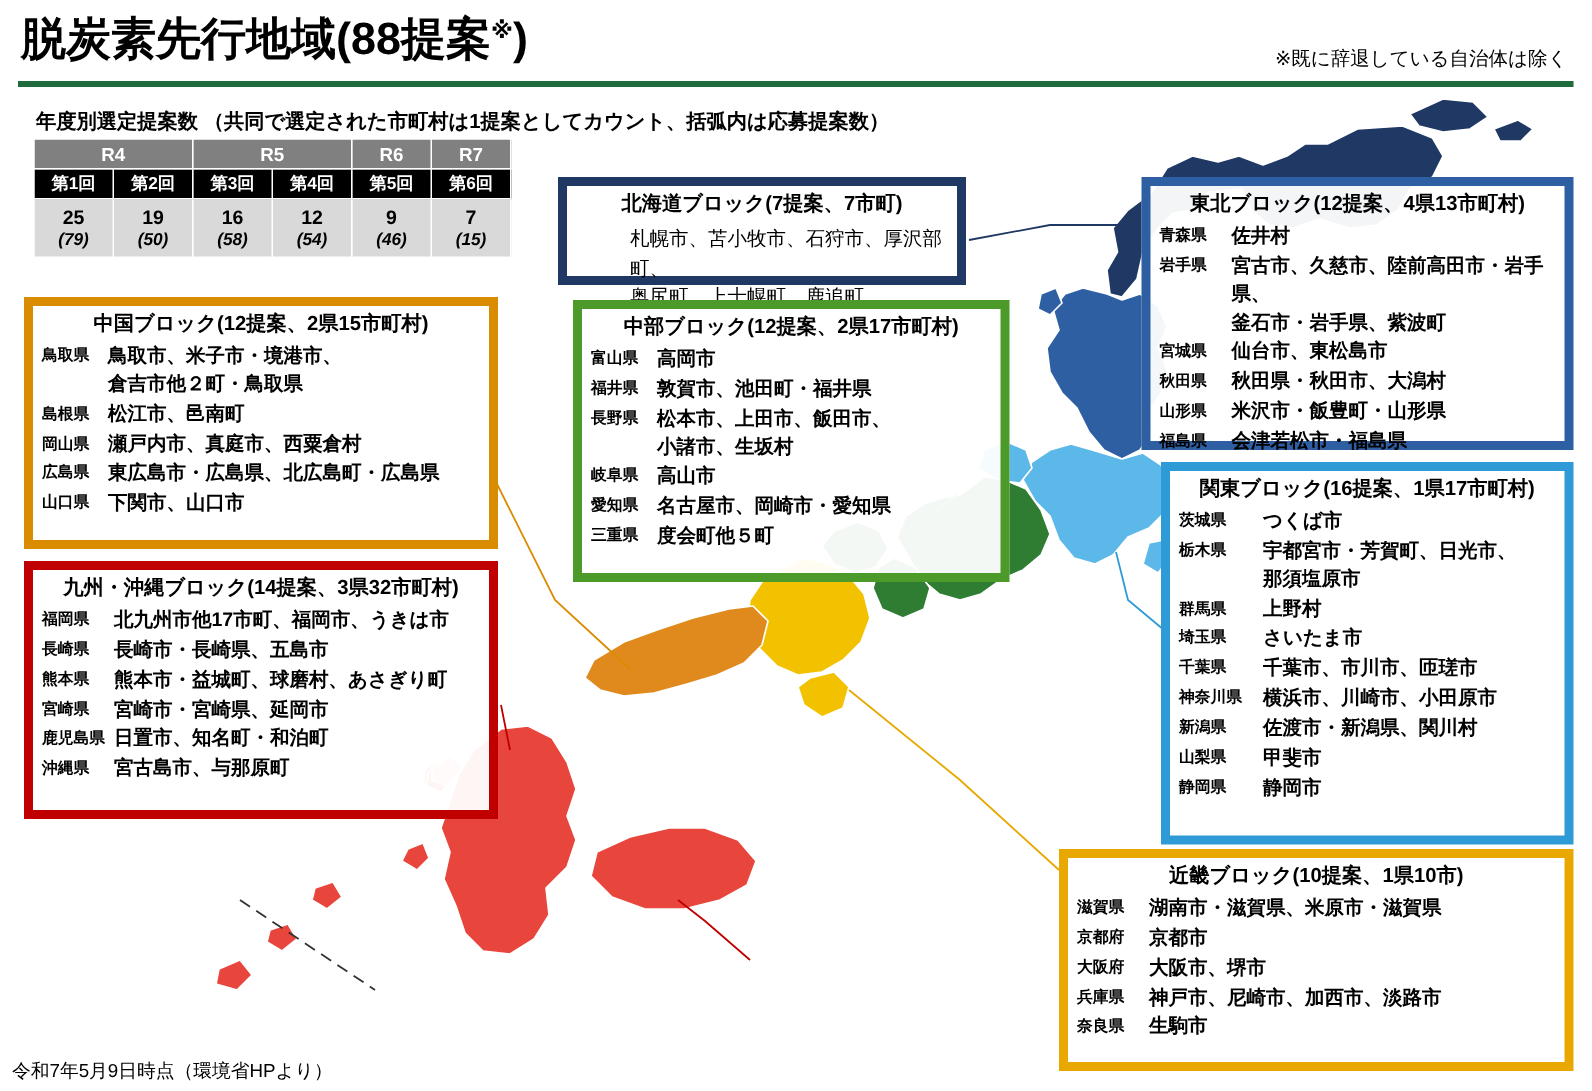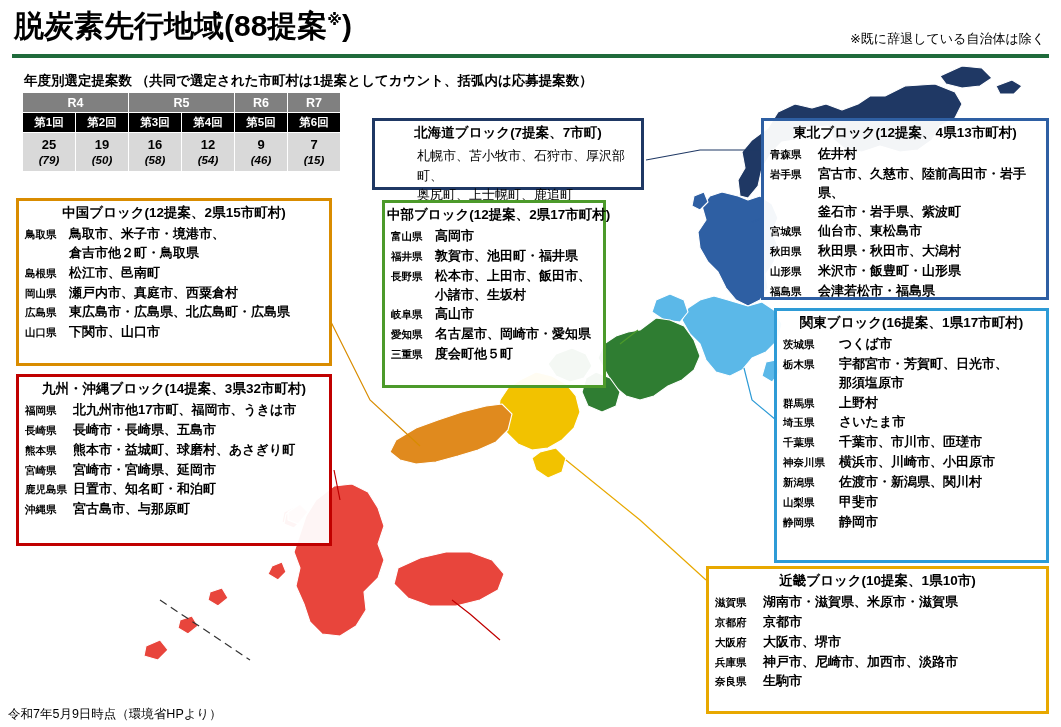--- a/index.html
+++ b/index.html
@@ -98,21 +98,21 @@
     font-size: 11.5px;
     display: block;
     font-style: italic;
   }
   .yt-col { width: 52px; }
 
   
   .box {
     position: absolute;
     background: rgba(255,255,255,0.95);
-    border: 3px solid #84cc16;
+    border: 6px solid #84cc16;
     box-sizing: border-box;
   }
   .box-title {
     text-align: center;
     font-weight: bold;
     font-size: 13.5px;
     color: #000;
     padding: 3px 2px 2px 2px;
     white-space: nowrap;
   }
@@ -384,21 +384,21 @@
           <span class="pref pref-w56">山梨県</span>
           <span class="cities wrap">甲斐市</span>
         </div>
       <div class="row">
           <span class="pref pref-w56">静岡県</span>
           <span class="cities wrap">静岡市</span>
         </div>
     </div>
   </div>
 
-  <div class="box b-chubu" style="left:382px; top:200px; width:224px; height:188px;">
+  <div class="box b-chubu" style="left:382px; top:200px; width:291px; height:188px;">
     <div class="box-title">中部ブロック(12提案、2県17市町村)</div>
     <div class="box-body">
       <div class="row">
           <span class="pref pref-w44">富山県</span>
           <span class="cities wrap">高岡市</span>
         </div>
       <div class="row">
           <span class="pref pref-w44">福井県</span>
           <span class="cities wrap">敦賀市、池田町・福井県</span>
         </div>

